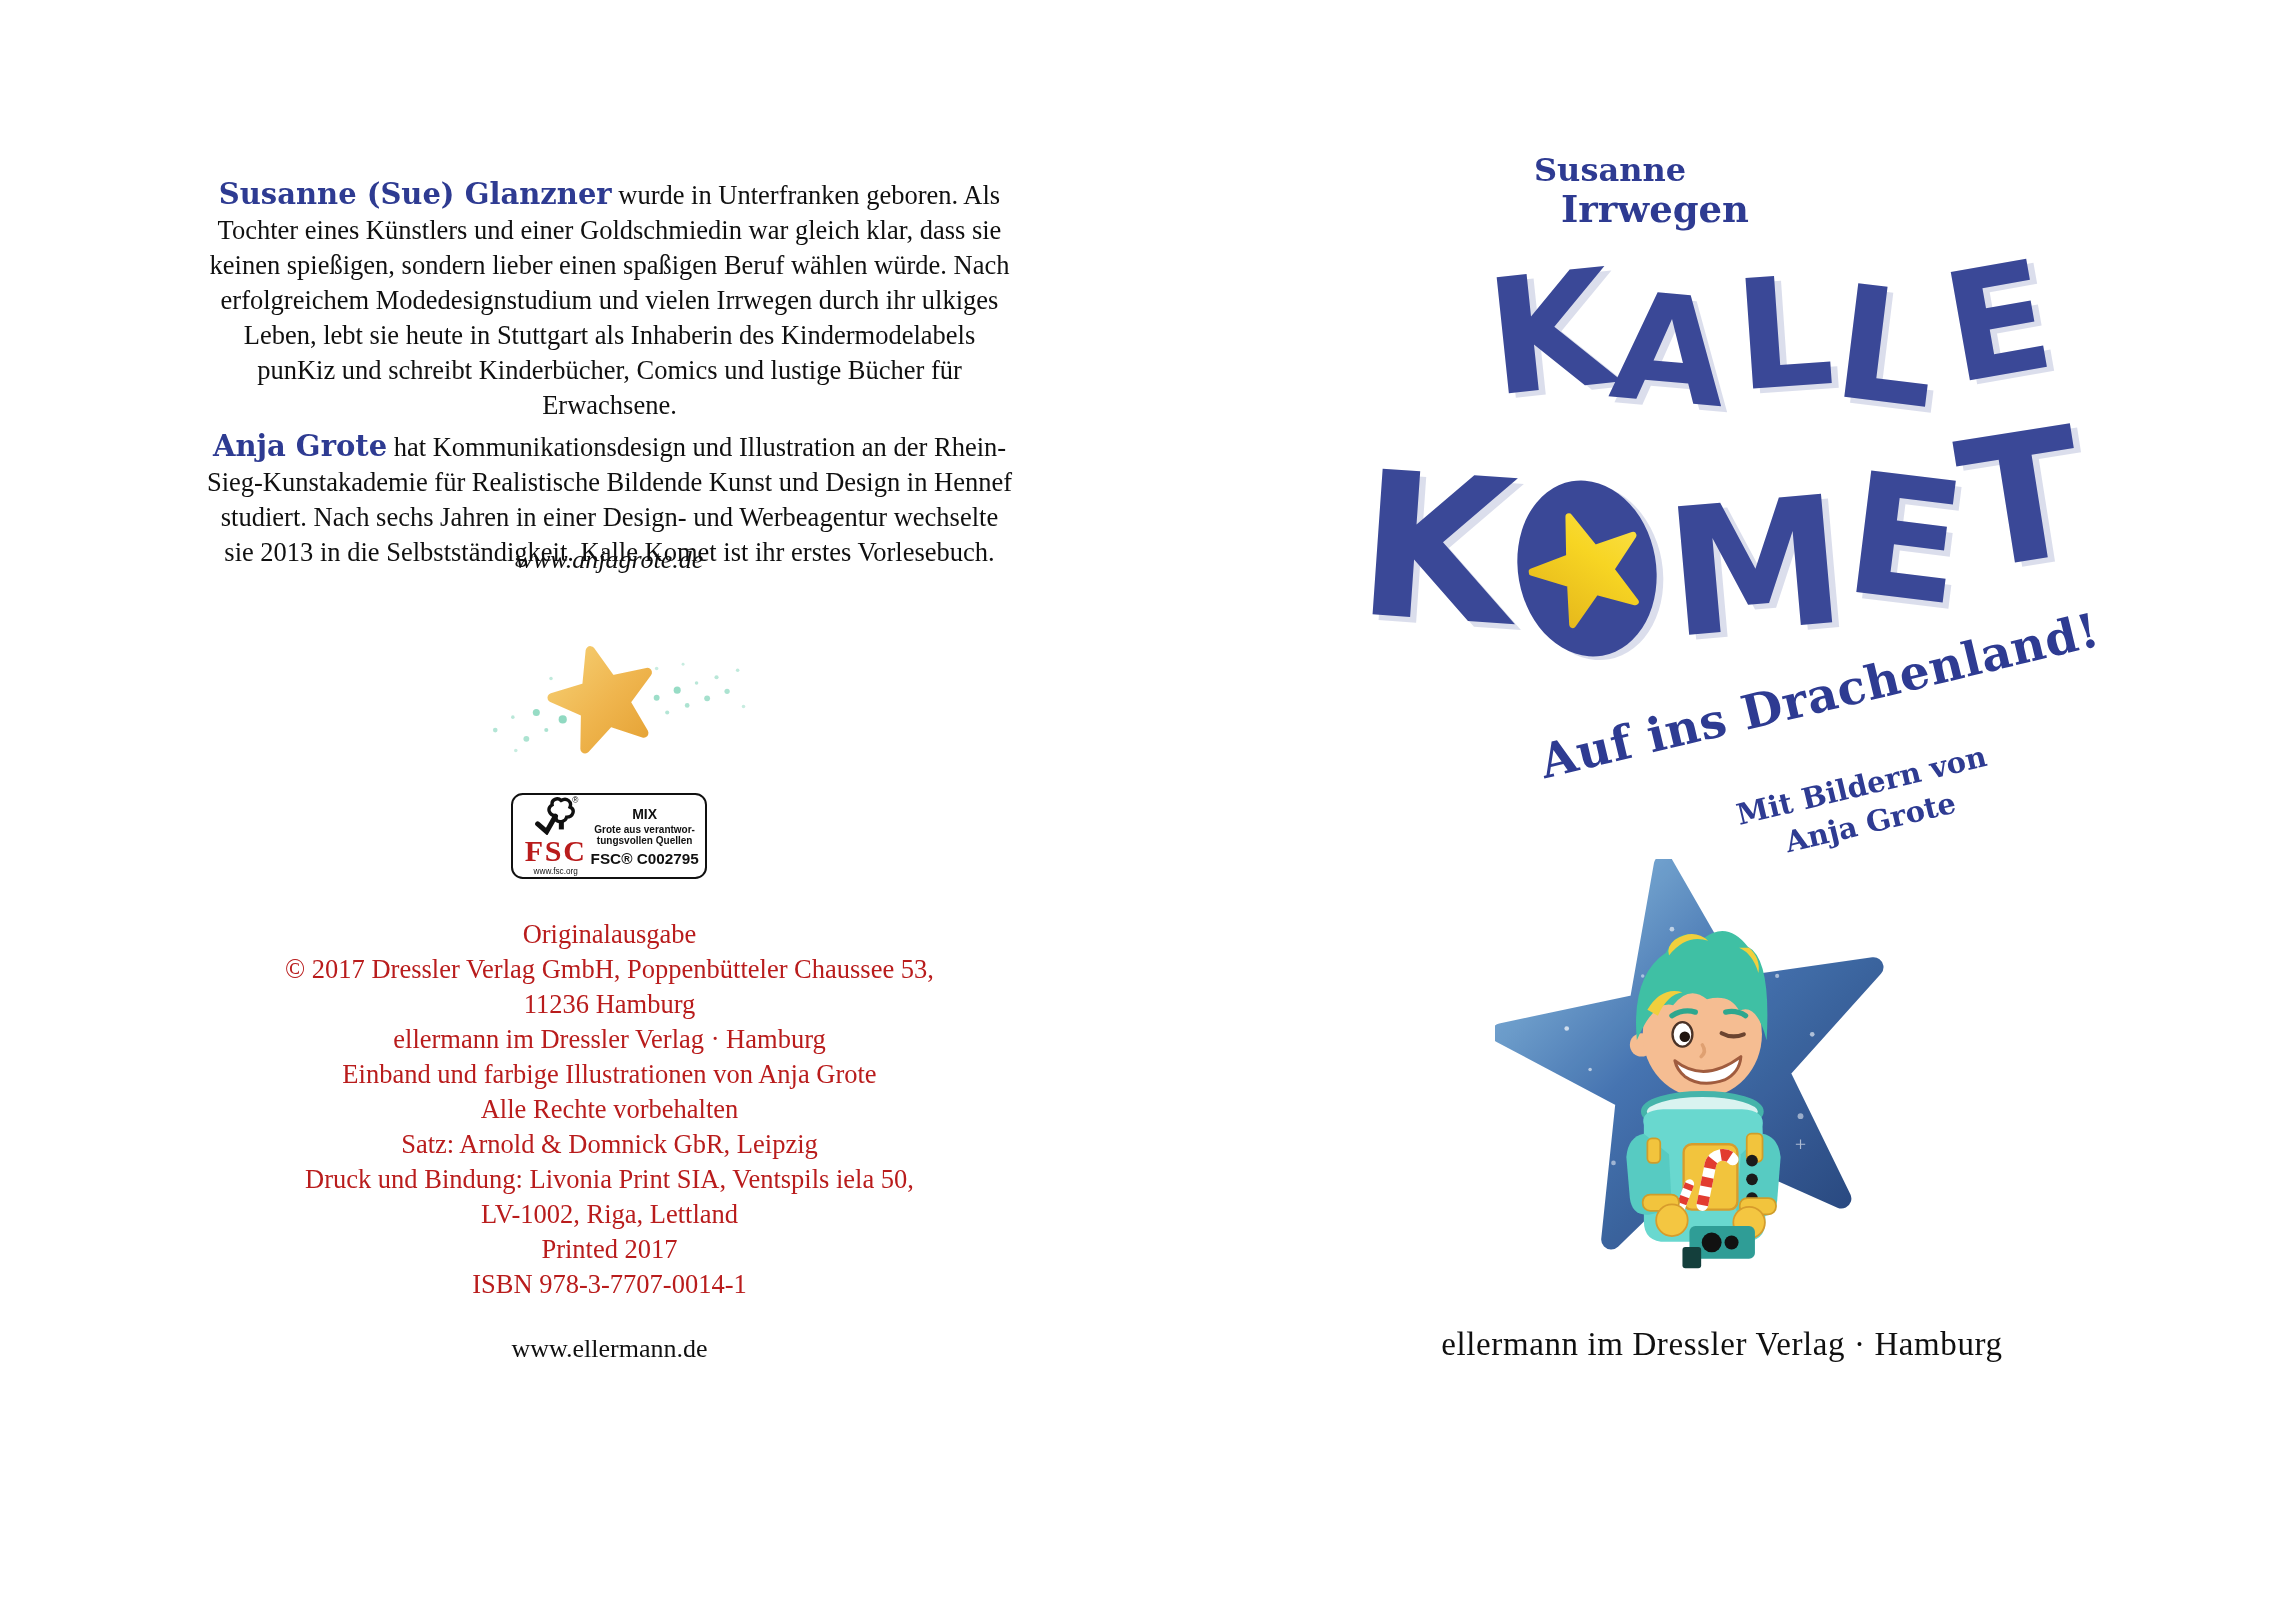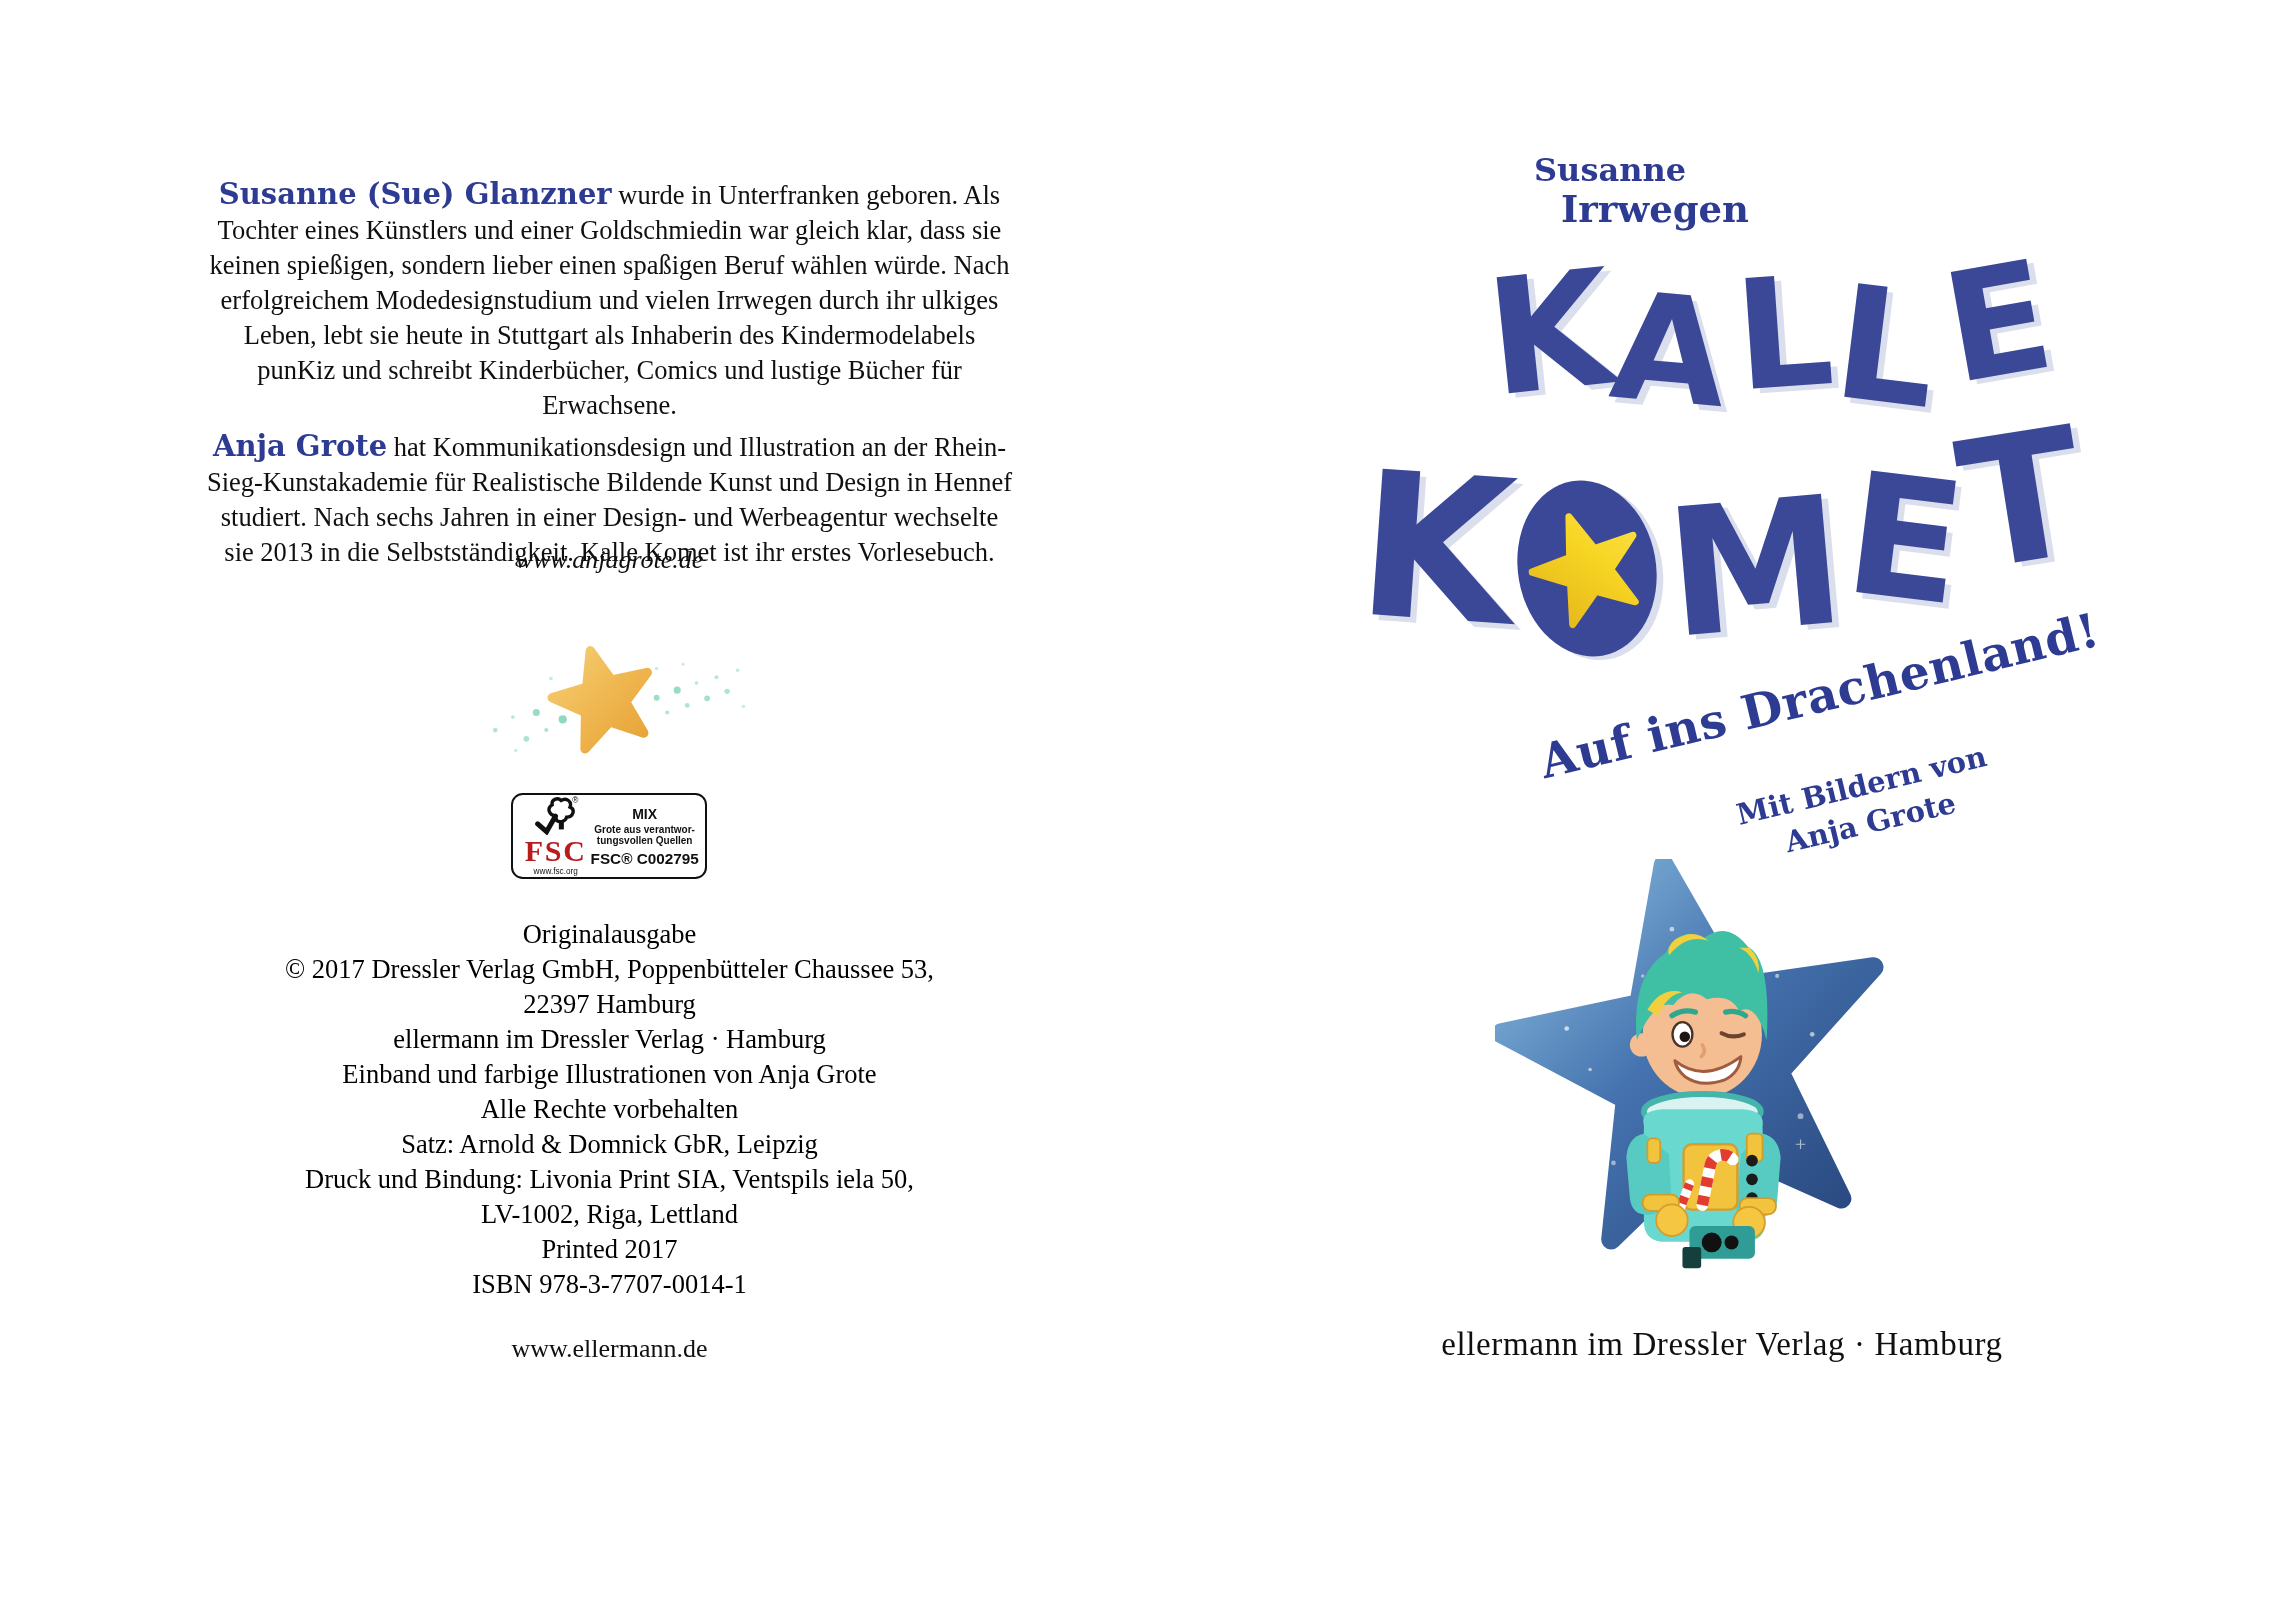--- a/index.html
+++ b/index.html
@@ -27,21 +27,21 @@
   }
   .fsc-left{width:69px;text-align:center;line-height:1;}
   .fsc-brand{font-family:"Liberation Serif",serif;font-weight:bold;font-size:30px;
              letter-spacing:1.8px;color:#b91c1c;margin-top:-1.2px;}
   .fsc-url{font-family:"Liberation Sans",sans-serif;font-size:8.2px;color:#101010;margin-top:1.2px;}
   .fsc-right{flex:1;text-align:center;font-family:"Liberation Sans",sans-serif;color:#101010;}
   .fsc-mix{font-weight:bold;font-size:14px;line-height:19px;}
   .fsc-src{font-weight:bold;font-size:10px;line-height:11.2px;}
   .fsc-code{font-weight:bold;font-size:15.3px;line-height:17.7px;margin-top:3.5px;}
   #imprint{position:absolute;left:206px;width:807px;top:917px;text-align:center;
-           font-size:26.5px;line-height:35px;color:#000000;}
+           font-size:26.5px;line-height:35px;color:#b91c1c;}
   #left-site{position:absolute;left:206px;width:807px;top:1334px;text-align:center;
              font-size:26px;color:#101010;}
 
   
   #author-block{position:absolute;left:386px;top:154px;color:#2e3b92;
                 font-family:"DejaVu Serif",serif;font-weight:bold;line-height:1.05;}
   #author-first{font-size:32px;}
   #author-last{font-size:37px;margin-left:27px;margin-top:2.4px;}
 
   #title-logo{position:absolute;left:212px;top:247px;width:760px;height:477px;}
@@ -136,21 +136,21 @@
       <div class="fsc-mix">MIX</div>
       <div class="fsc-src">Grote aus verantwor-</div>
       <div class="fsc-src">tungsvollen Quellen</div>
       <div class="fsc-code">FSC® C002795</div>
     </div>
   </div>
 
   <div id="imprint">
     <div>Originalausgabe</div>
     <div>© 2017 Dressler Verlag GmbH, Poppenbütteler Chaussee 53,</div>
-    <div>22397 Hamburg</div>
+    <div>11236 Hamburg</div>
     <div>ellermann im Dressler Verlag · Hamburg</div>
     <div>Einband und farbige Illustrationen von Anja Grote</div>
     <div>Alle Rechte vorbehalten</div>
     <div>Satz: Arnold &amp; Domnick GbR, Leipzig</div>
     <div>Druck und Bindung: Livonia Print SIA, Ventspils iela 50,</div>
     <div>LV-1002, Riga, Lettland</div>
     <div>Printed 2017</div>
     <div>ISBN 978-3-7707-0014-1</div>
   </div>
 

